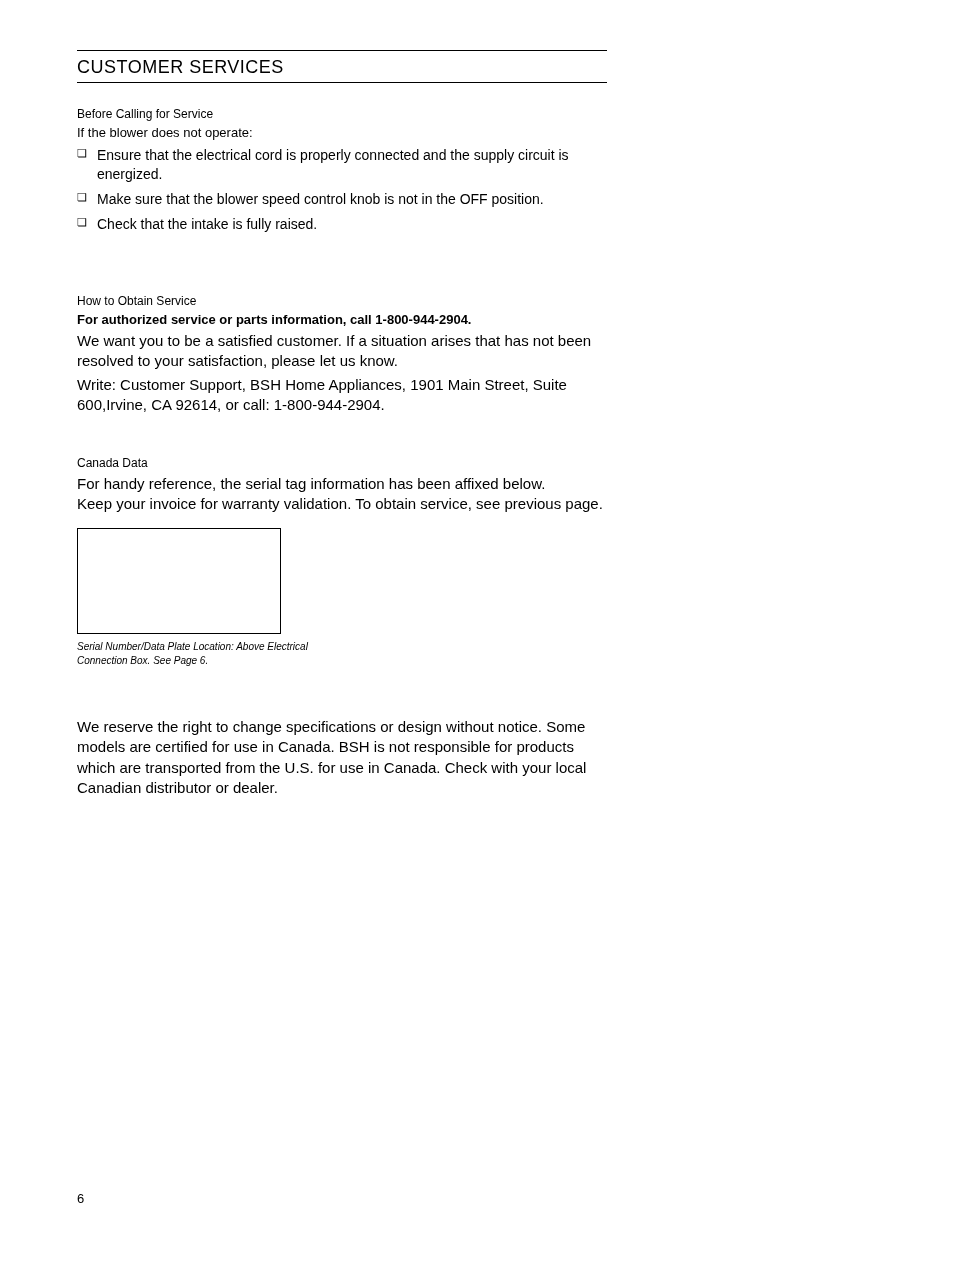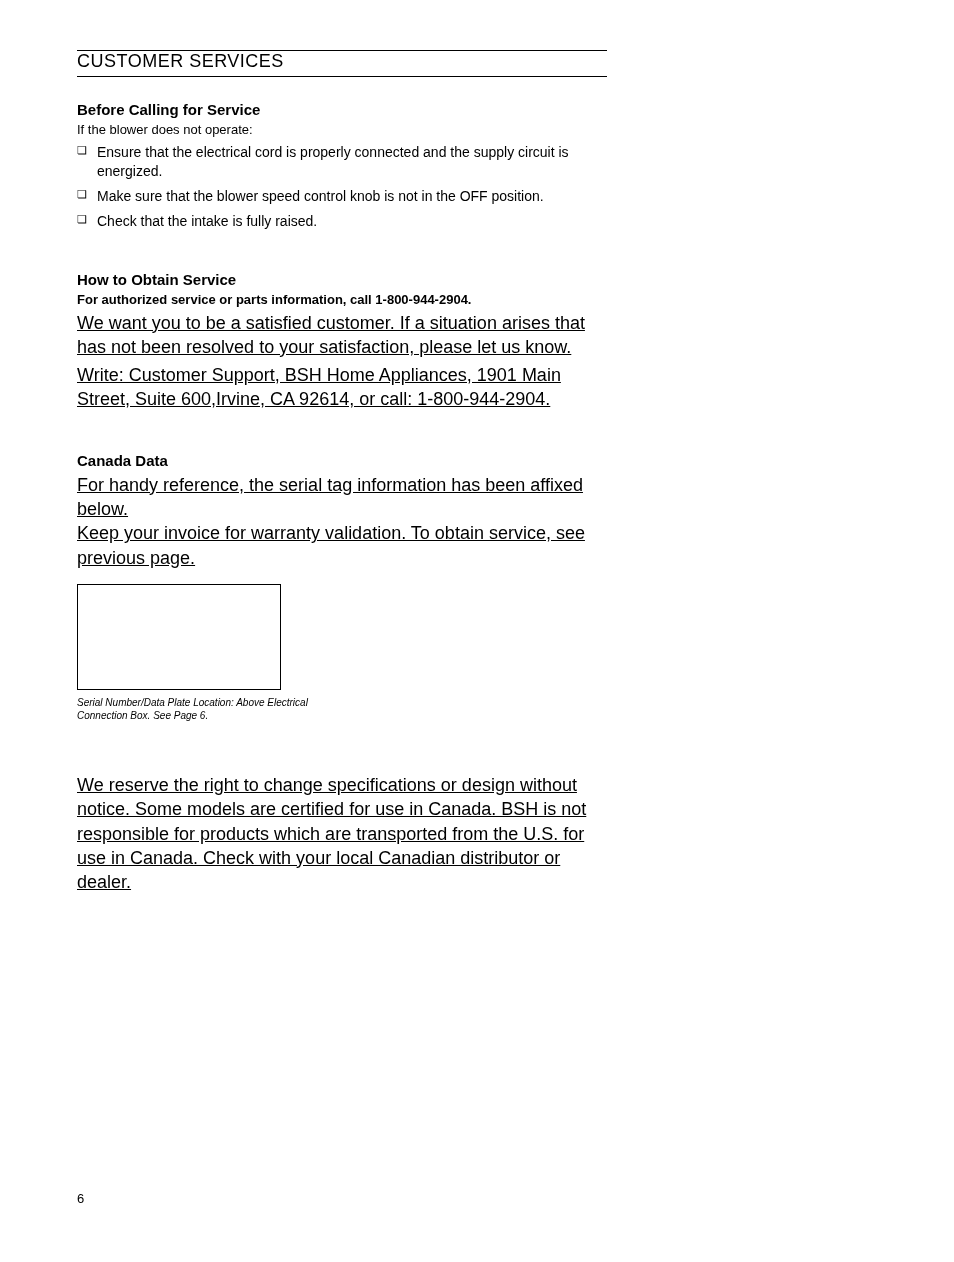--- a/index.html
+++ b/index.html
@@ -14,47 +14,47 @@
       height: 1262px;
       position: relative;
       padding: 50px 77px 40px 77px;
       color: #000;
     }
     .page-title {
       font-size: 18px;
       font-weight: normal;
       letter-spacing: 0.5px;
       padding-bottom: 4px;
+      padding-top: 6px;
       border-top: 1px solid #000;
       border-bottom: 1px solid #000;
       width: 530px;
     }
     .section {
       margin-top: 24px;
       width: 530px;
     }
     .section-title {
-      font-size: 15px;
-      font-weight: bold;
+      font-size: 12px;
+      font-weight: normal;
       margin-bottom: 4px;
     }
     .section-lead {
       font-size: 13px;
       margin-bottom: 6px;
     }
     .section-bold {
       font-size: 13px;
       font-weight: bold;
       margin-bottom: 4px;
     }
     .body-text {
-      font-size: 18px;
+      font-size: 15px;
       line-height: 1.35;
       margin-bottom: 4px;
-      text-decoration: underline;
     }
     ul.bullet-list {
       list-style: none;
       padding-left: 0;
     }
     ul.bullet-list li {
       font-size: 14px;
       line-height: 1.35;
       margin-bottom: 6px;
       padding-left: 20px;
@@ -79,21 +79,21 @@
       line-height: 1.35;
       width: 240px;
       font-style: italic;
     }
     .footer-page {
       position: absolute;
       bottom: 56px;
       left: 77px;
       font-size: 13px;
     }
-    .section.how-obtain { margin-top: 40px; }
+    .section.how-obtain { margin-top: 60px; }
     .section.service-data { margin-top: 40px; }
     .section.disclaimer { margin-top: 50px; }
   </style>
 </head>
 <body>
 
 <h1 class="page-title">CUSTOMER SERVICES</h1>
 
 <div class="section">
   <div class="section-title">Before Calling for Service</div>

